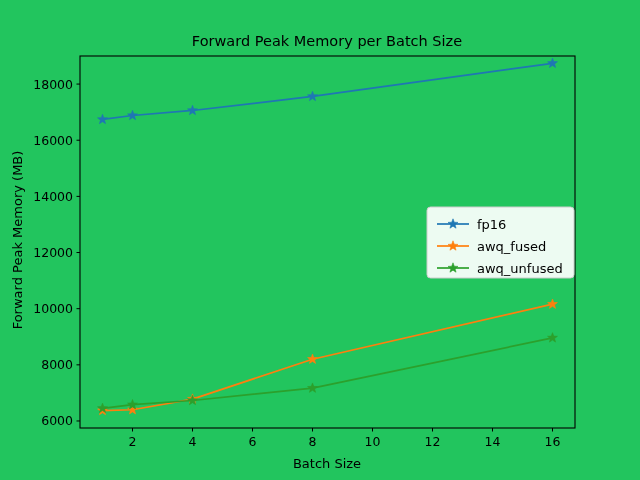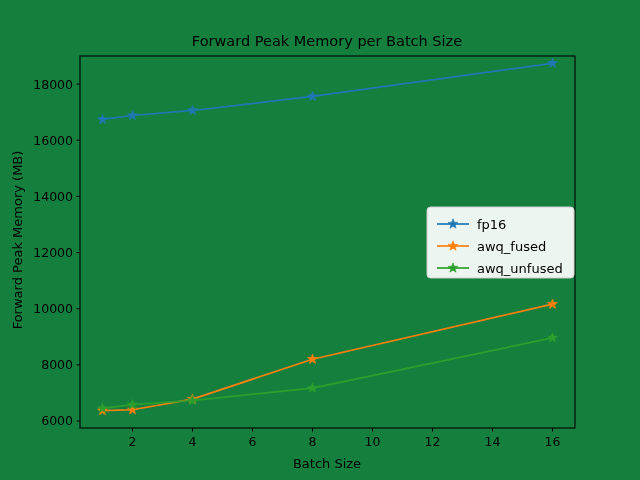--- a/index.html
+++ b/index.html
@@ -10,21 +10,21 @@
   body {
     width: 640px;
     height: 480px;
     font-family: "DejaVu Sans", sans-serif;
     overflow: hidden;
   }
   #figure {
     position: relative;
     width: 640px;
     height: 480px;
-    background: #15803d;
+    background: #22c55e;
   }
   svg.plot {
     display: block;
     width: 640px;
     height: 480px;
   }
   .axis-line {
     fill: none;
     stroke: #000000;
     stroke-width: 1.1;

